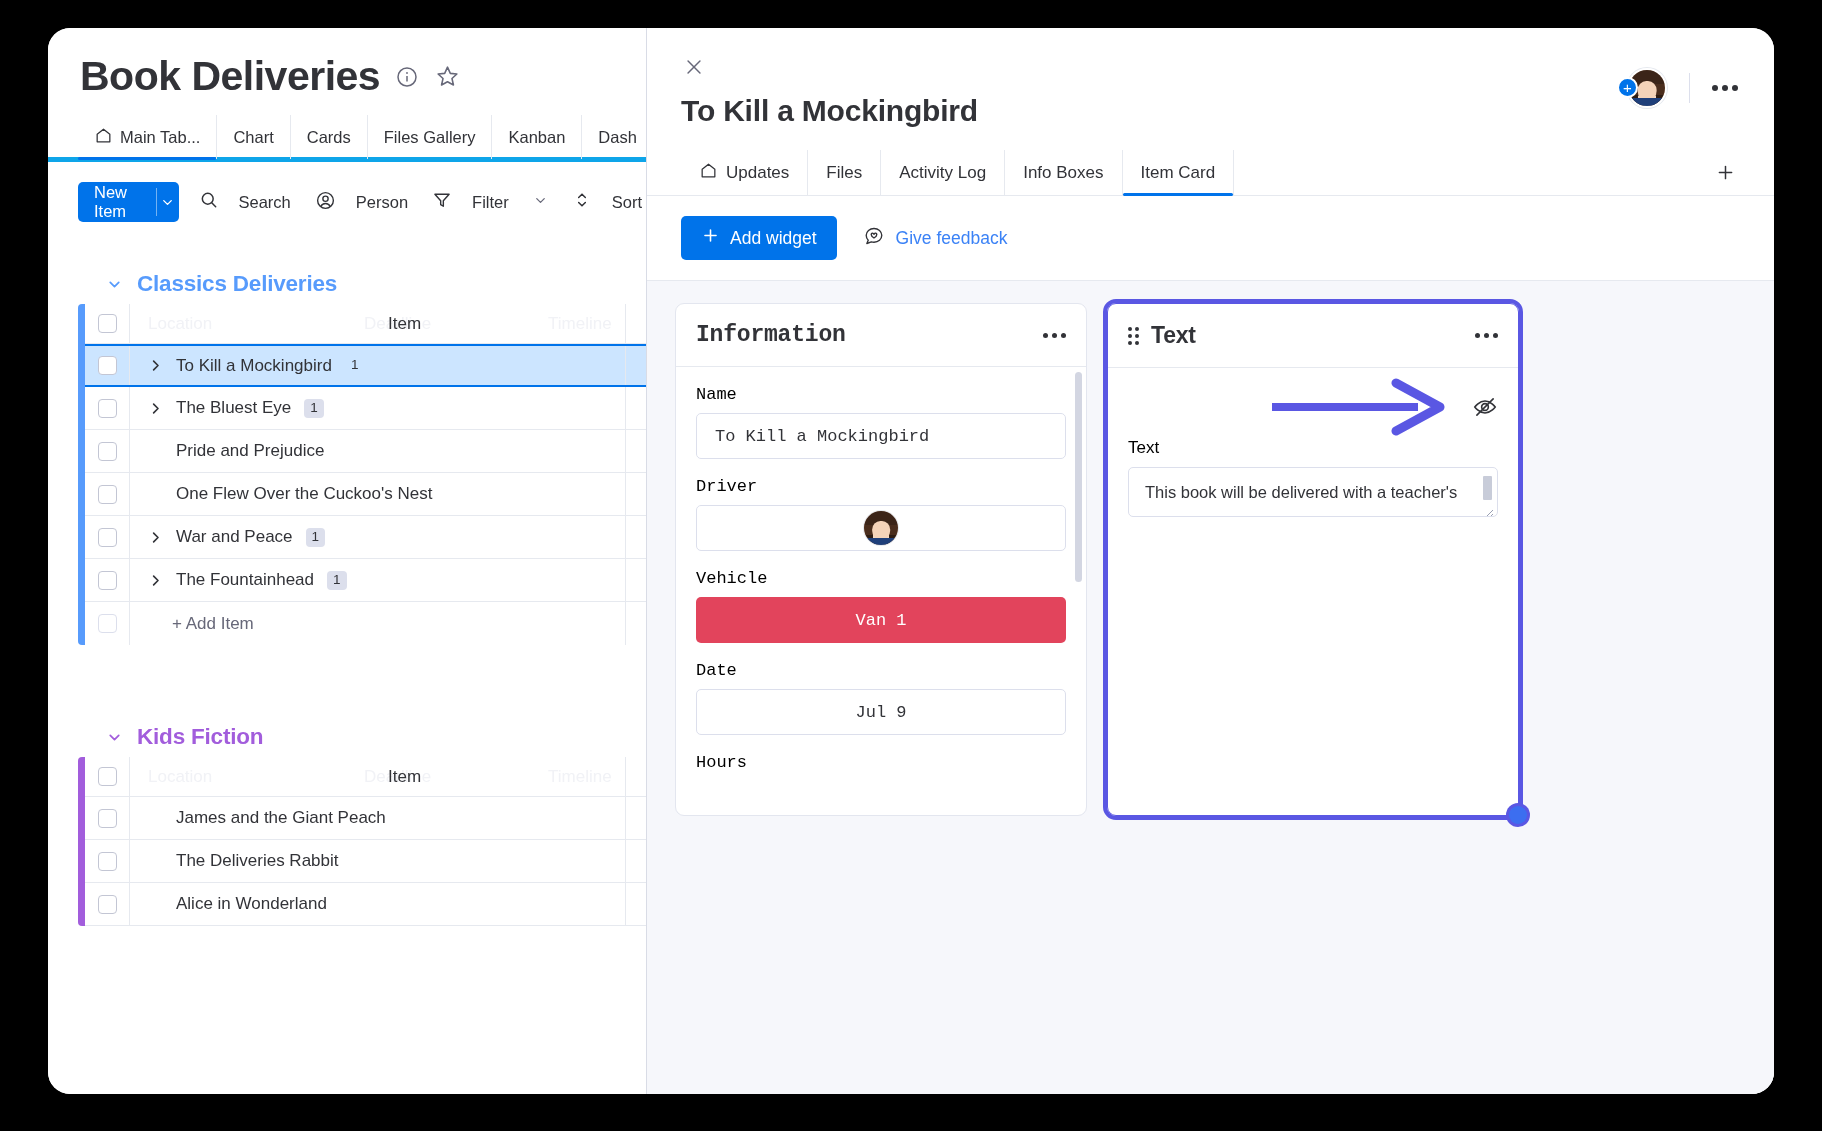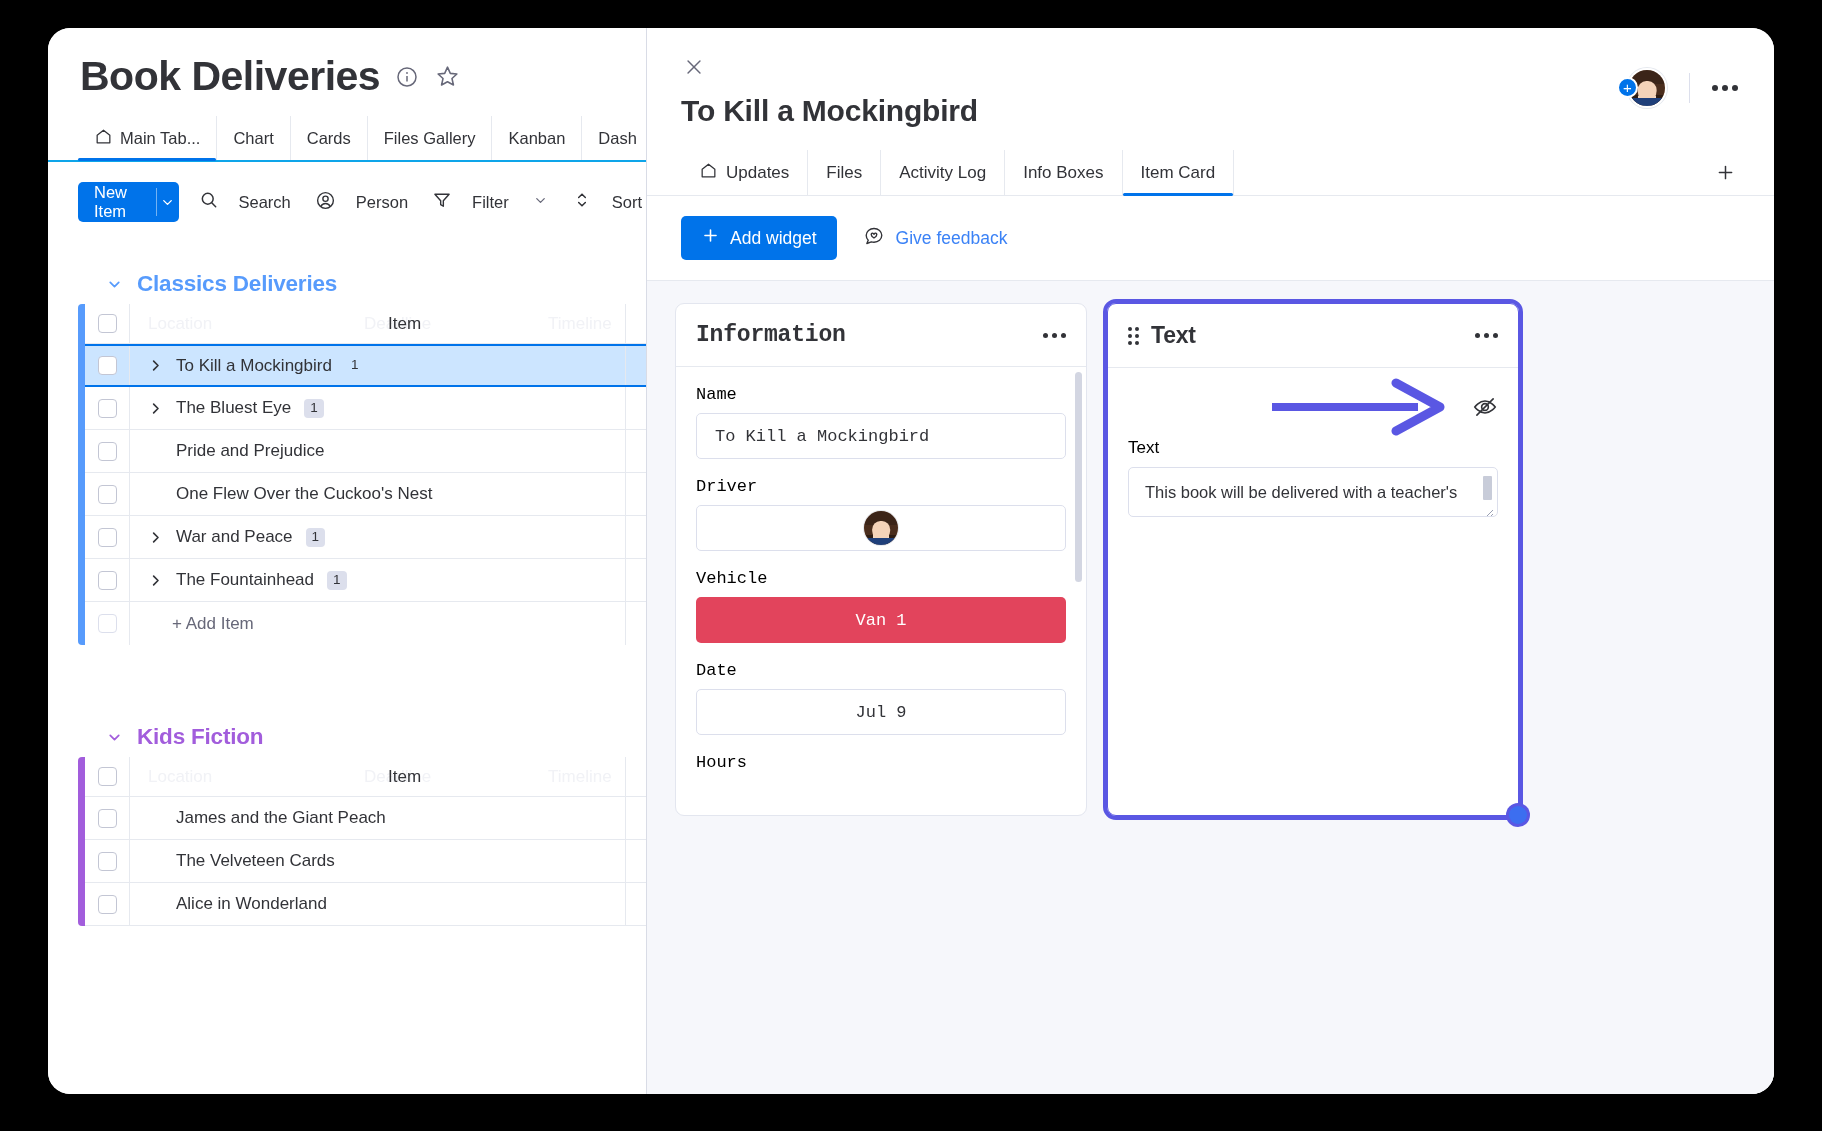--- a/index.html
+++ b/index.html
@@ -46,24 +46,24 @@
   }
   .icon-btn {
     display: inline-flex; align-items: center; justify-content: center;
     width: 26px; height: 26px;
     color: #676879;
   }
   .icon-btn svg { display: block; }
 
   
   .tabs-row {
-    display: flex; align-items: flex-end;
+    display: flex; align-items: center;
     margin-top: 18px;
     padding-left: 30px;
-    border-bottom: 2px solid #0ea5e9;
+    border-bottom: 5px solid #0ea5e9;
     height: 45px;
   }
   .tab {
     display: flex; align-items: center; gap: 7px;
     padding: 0 16px;
     height: 44px;
     font-size: 16.5px;
     color: #323338;
     white-space: nowrap;
     border-right: 1px solid #e6e9ef;
@@ -757,21 +757,21 @@
               <div class="upd-cell">
                 
               </div>
             </div>
 
             <div class="row">
               <div class="cb-cell">
                   <div class="cb"></div>
                 </div>
               <div class="item-cell" style="padding-left:46px">
-                <span class="item-name">The Velveteen Cards</span>
+                <span class="item-name">The Deliveries Rabbit</span>
               </div>
               <div class="upd-cell">
                 
               </div>
             </div>
 
             <div class="row">
               <div class="cb-cell">
                   <div class="cb"></div>
                 </div>

